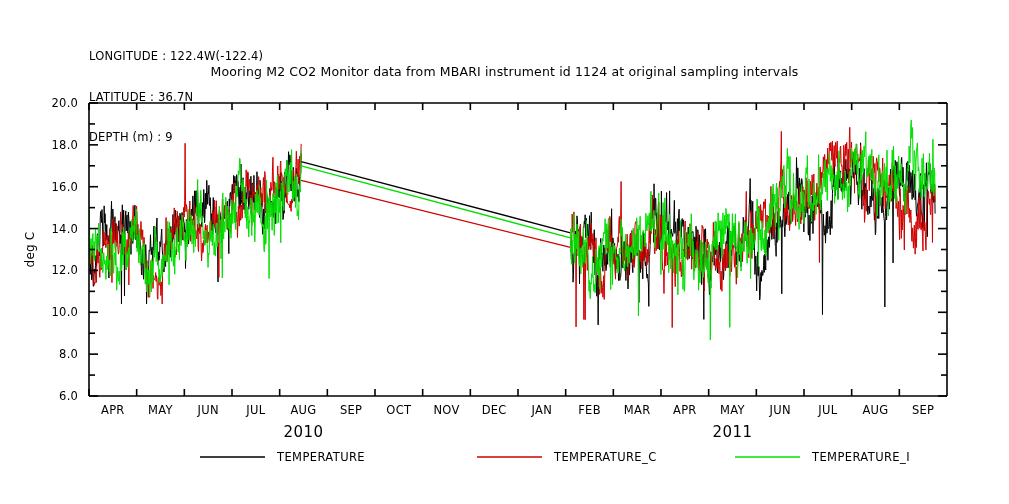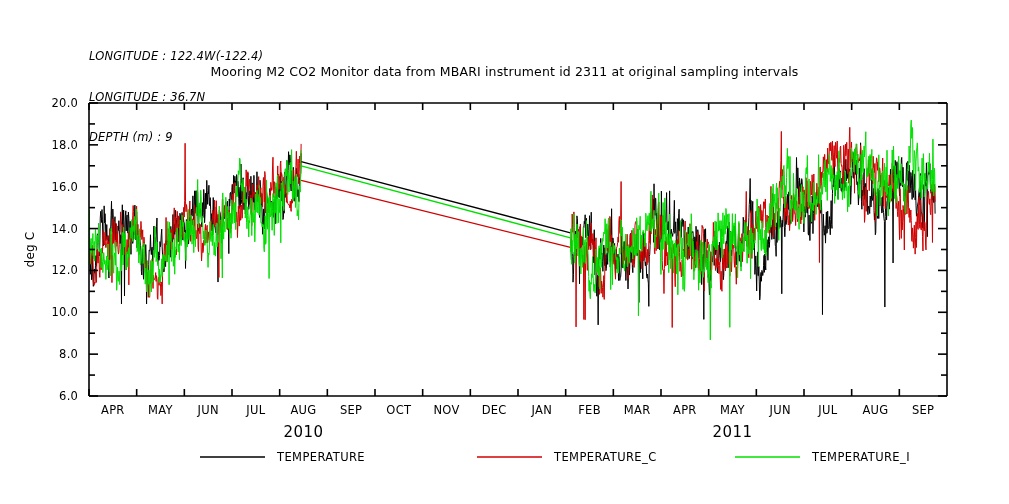--- a/index.html
+++ b/index.html
@@ -23,21 +23,21 @@
   }
   .meta-block {
     position: absolute;
     left: 89px;
     top: 23px;
     font-size: 11.5px;
     line-height: 13.5px;
     letter-spacing: 0.2px;
     white-space: pre;
   }
-  .meta-line { display: block; font-style: italic; }
+  .meta-line { display: block; }
   .chart-title {
     position: absolute;
     left: 0;
     top: 64px;
     width: 1009px;
     text-align: center;
     font-size: 12.5px;
     letter-spacing: 0.15px;
     white-space: nowrap;
   }
@@ -69,25 +69,25 @@
     letter-spacing: 0.4px;
   }
 </style>
 </head>
 <body>
 
 <div id="root">
 
   <div class="meta-block">
     <span class="meta-line">LONGITUDE : 122.4W(-122.4)</span>
-    <span class="meta-line">LONGITUDE : 36.7N</span>
+    <span class="meta-line">LATITUDE : 36.7N</span>
     <span class="meta-line">DEPTH (m) : 9</span>
   </div>
 
-  <div class="chart-title">Mooring M2 CO2 Monitor data from MBARI instrument id 2311 at original sampling intervals</div>
+  <div class="chart-title">Mooring M2 CO2 Monitor data from MBARI instrument id 1124 at original sampling intervals</div>
 
   <svg class="plot-svg" id="plot" viewBox="0 0 1009 504">
     <g id="gridlayer"></g>
     <g id="datalayer">
         <defs>
           <clipPath id="plotclip">
             <rect x="89" y="103" width="858" height="293"></rect>
           </clipPath>
         </defs>
         <g clip-path="url(#plotclip)">

